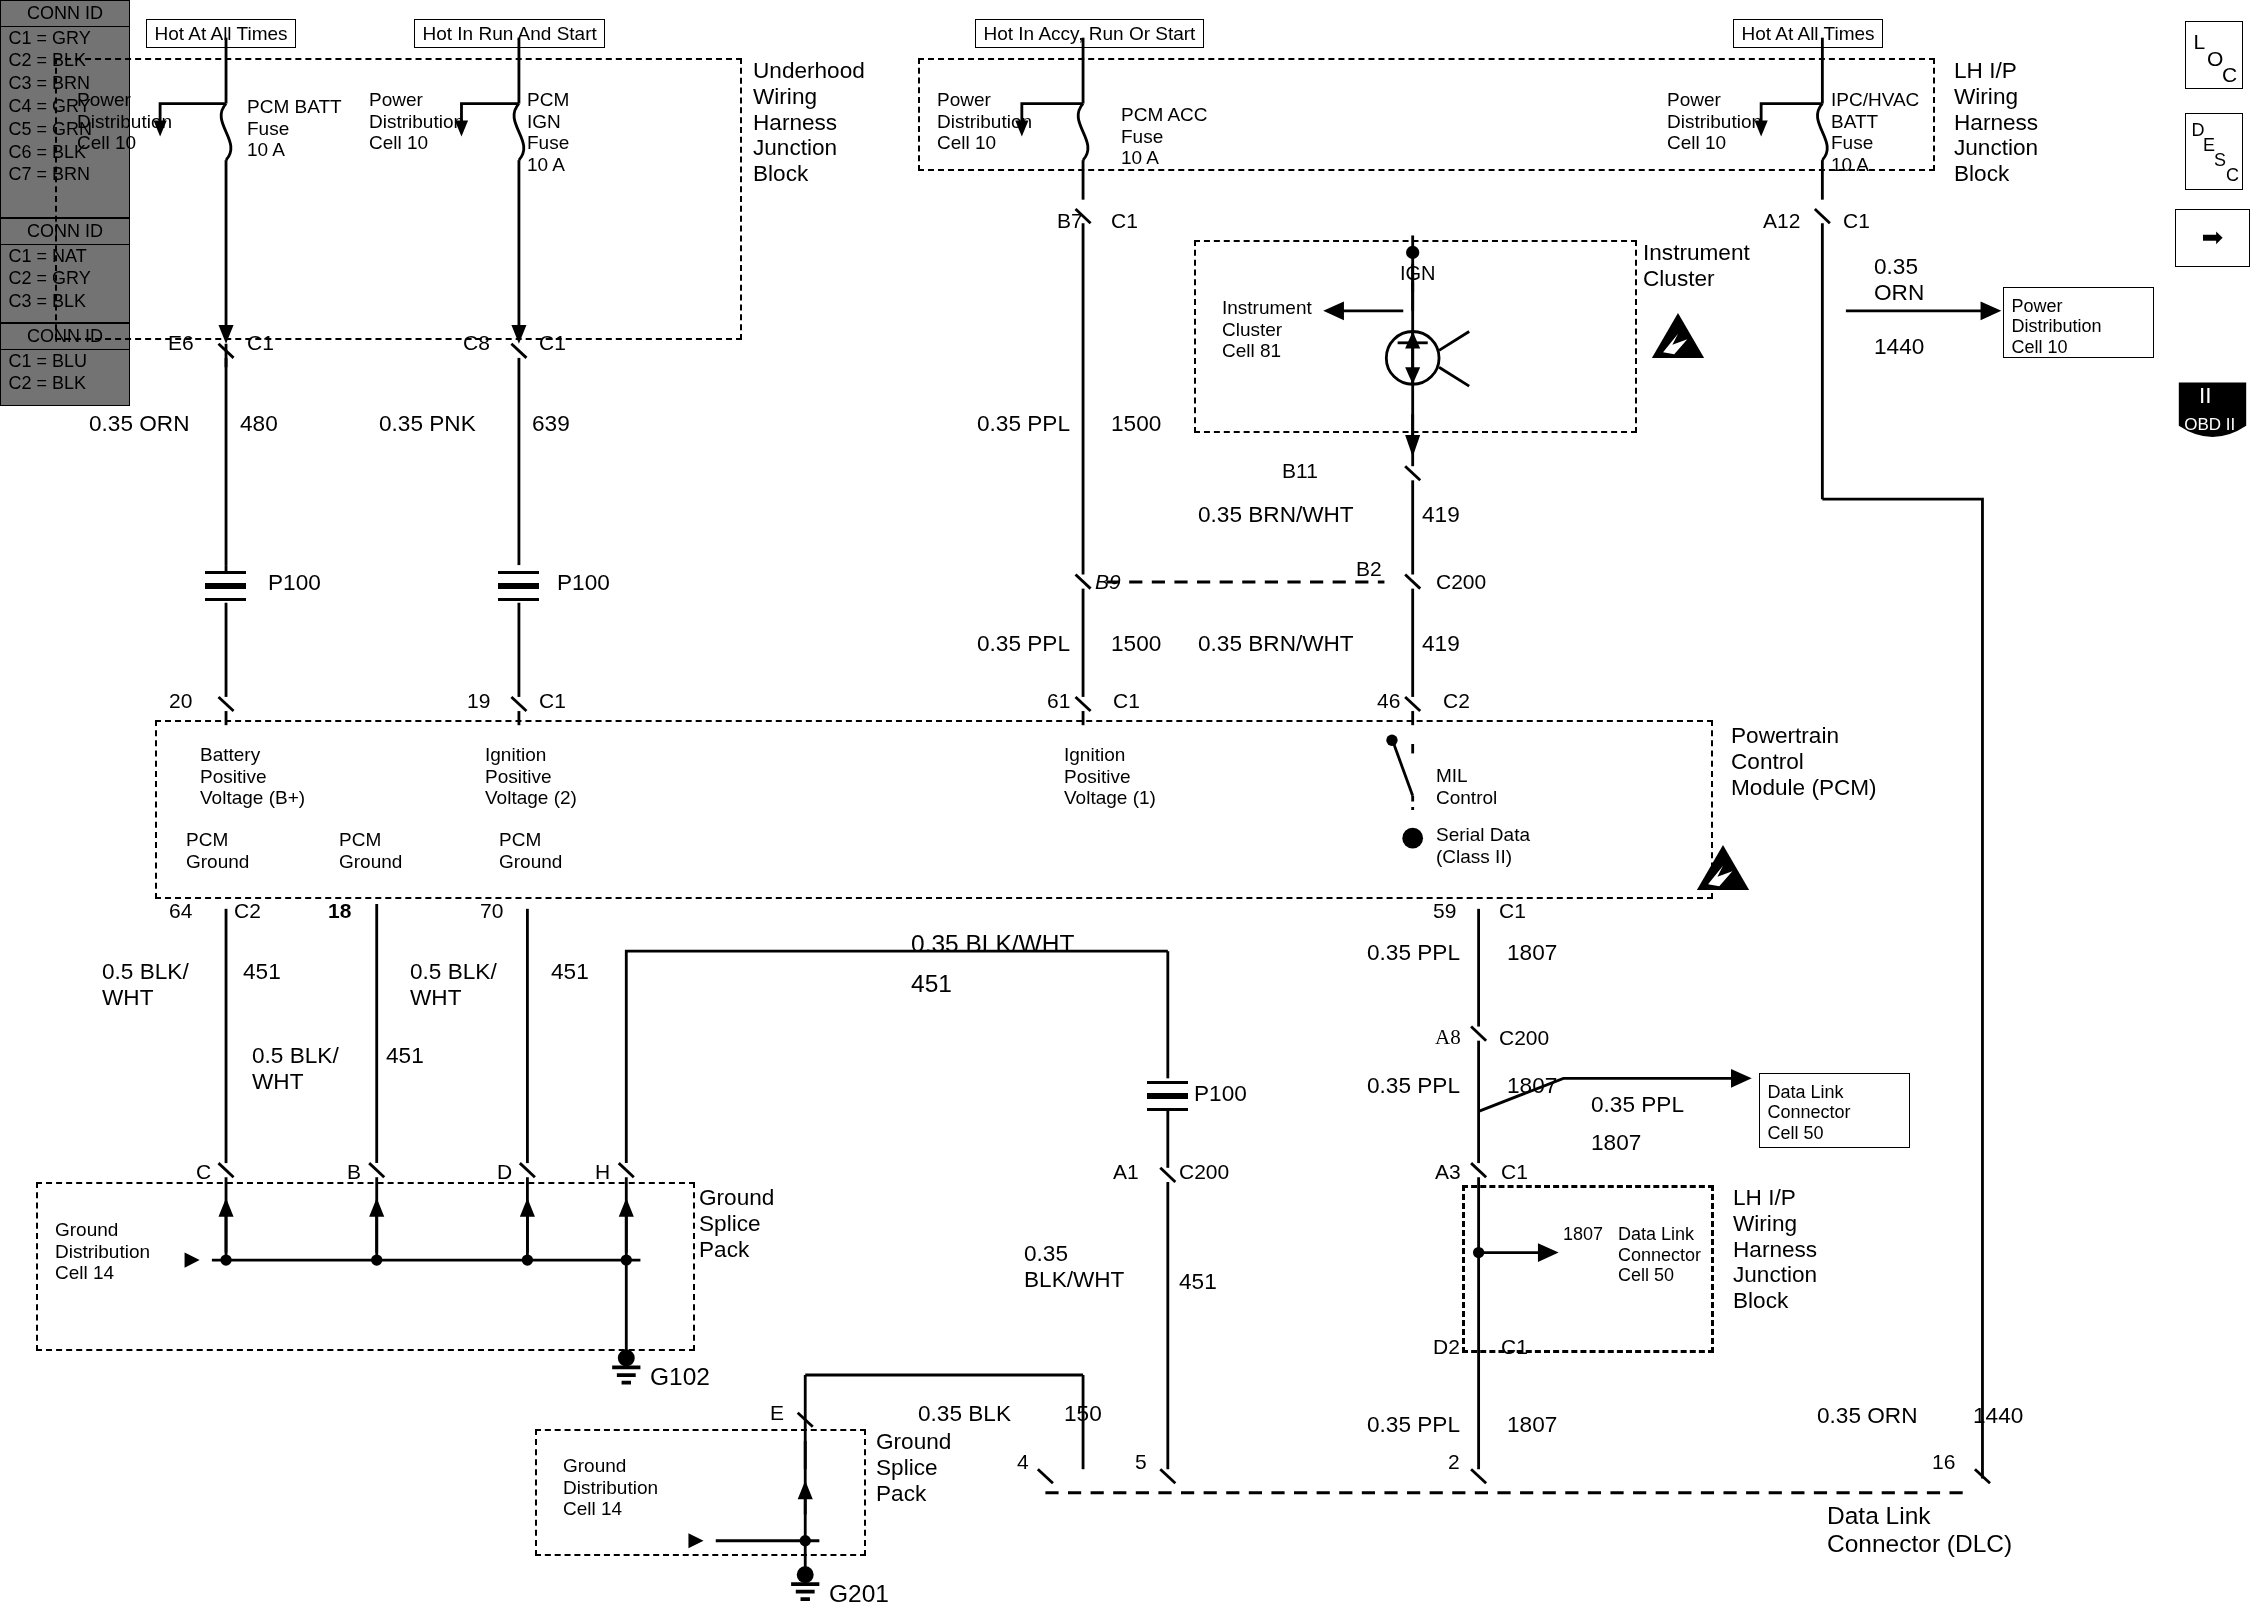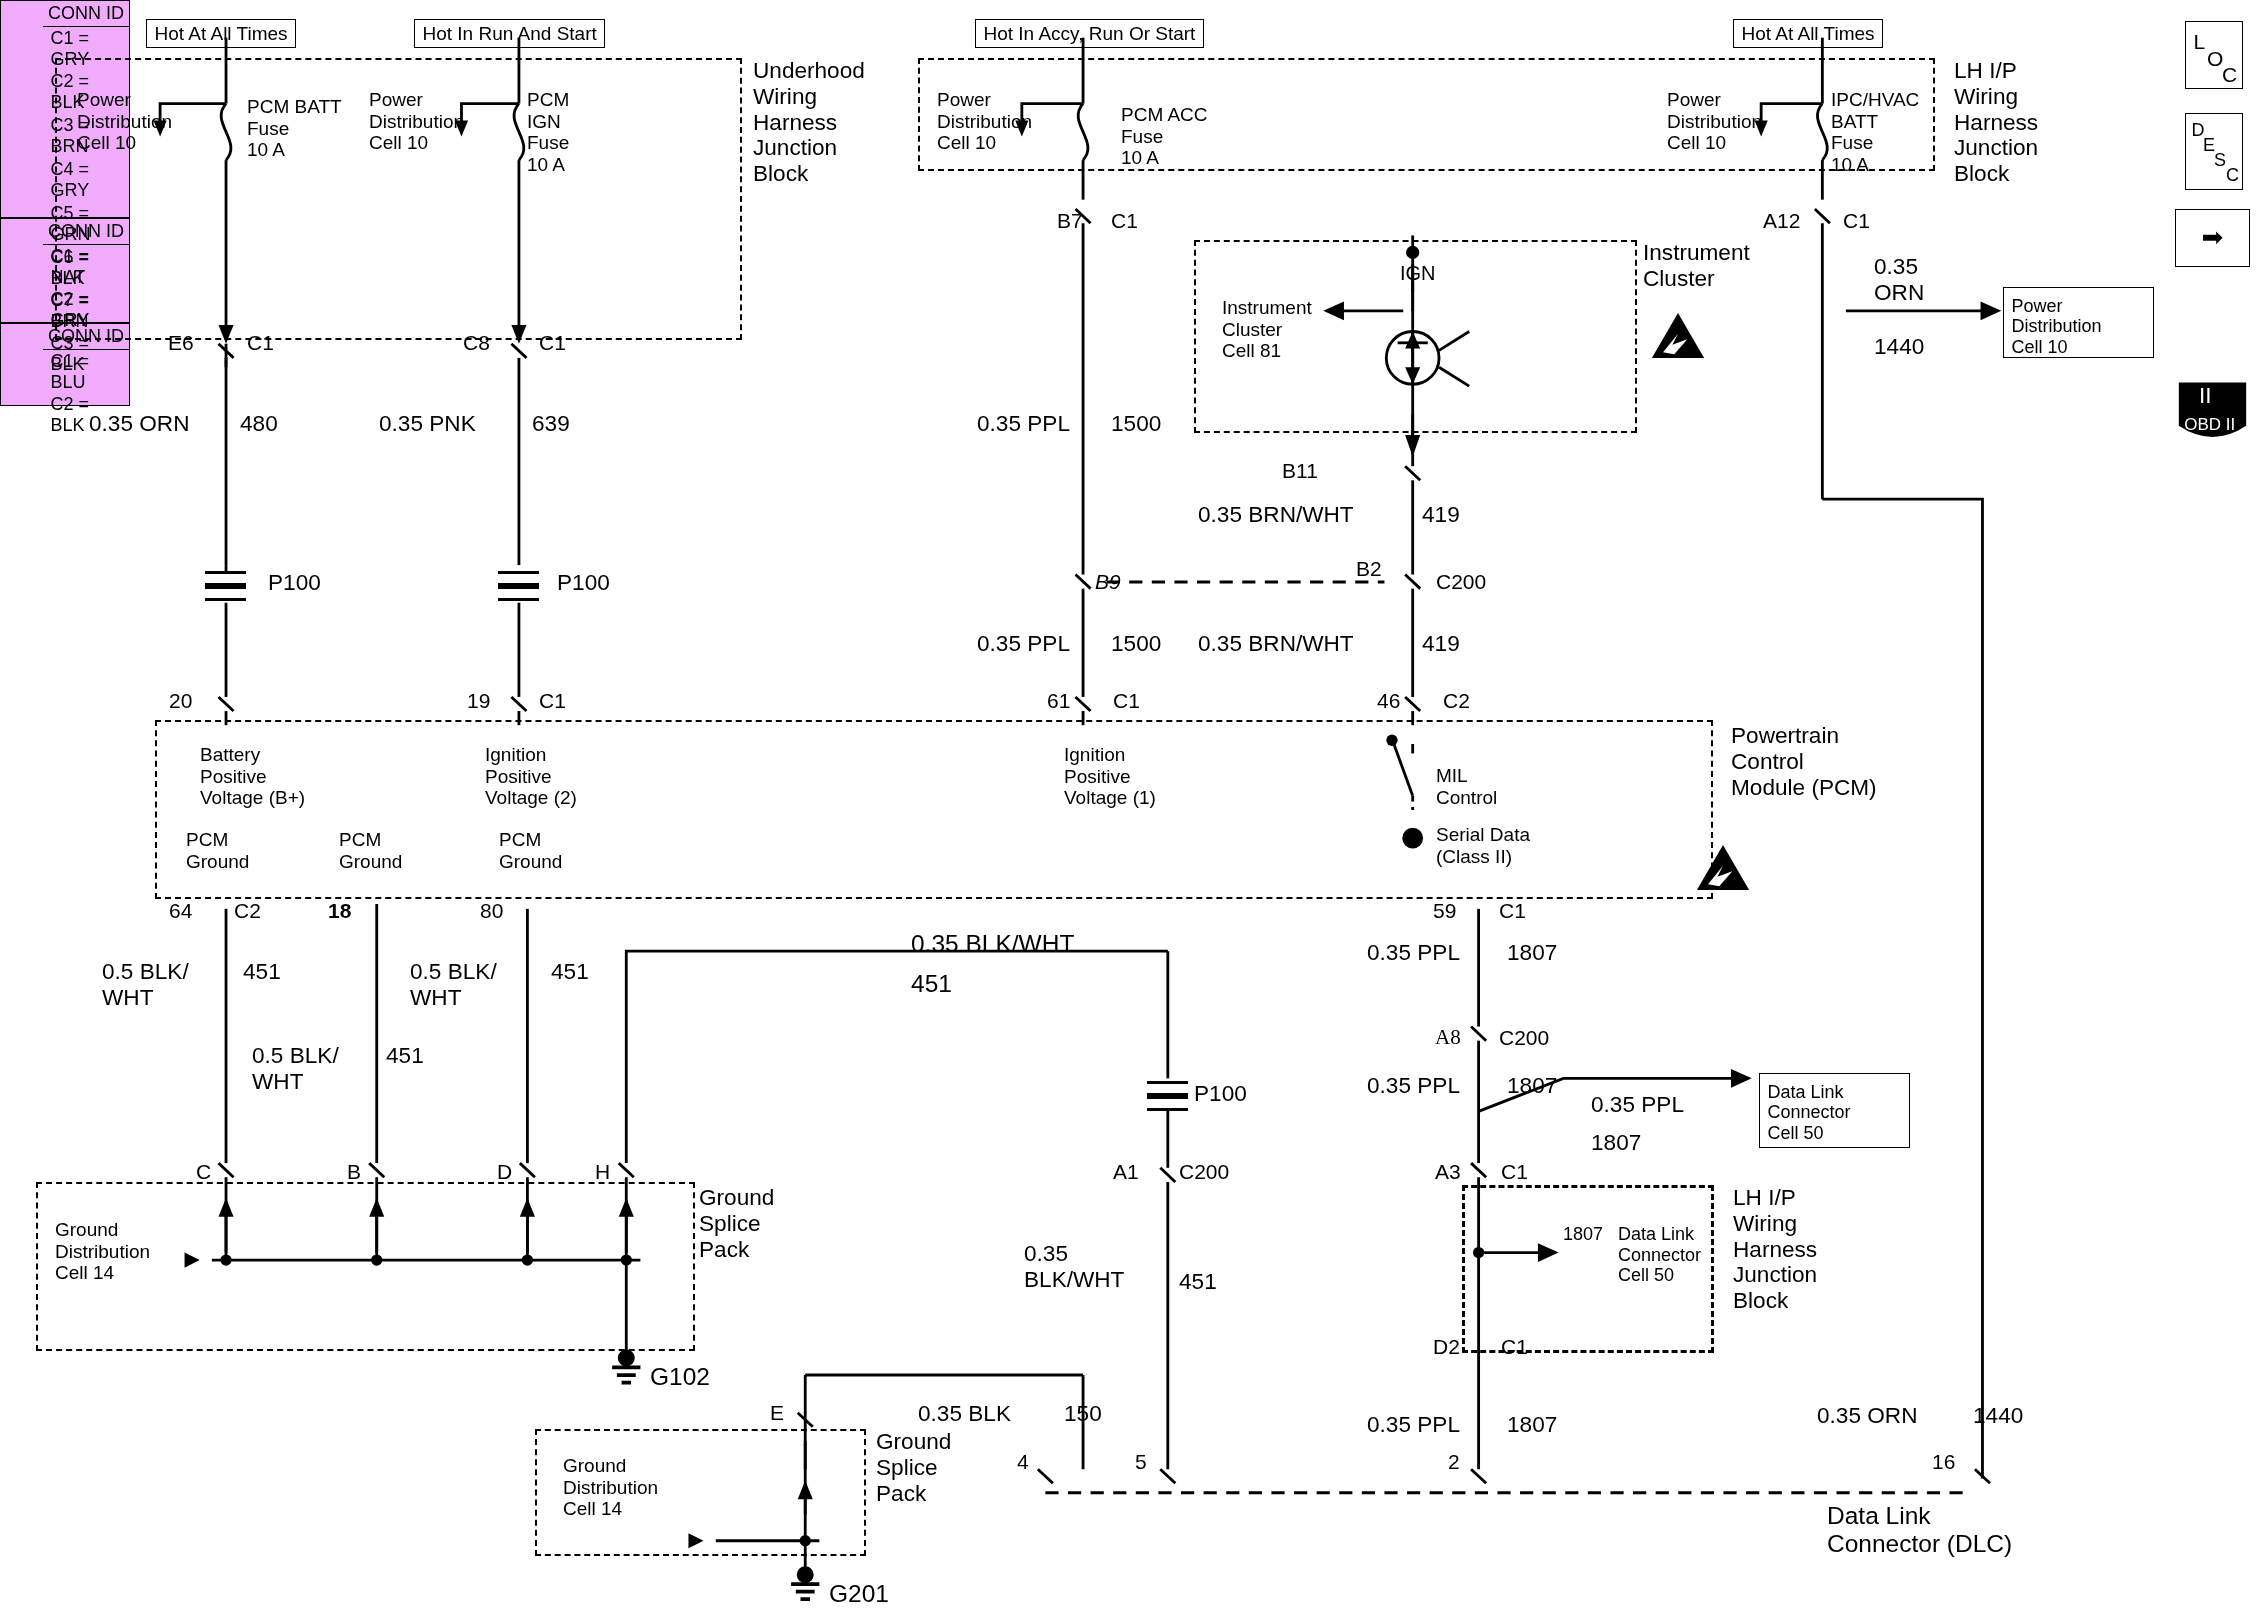--- a/index.html
+++ b/index.html
@@ -11,21 +11,21 @@
   .dash2{position:absolute;border:3.8px dashed #000;box-sizing:border-box;}
   .f18{font-size:17px;}
   .f19{font-size:18px;}
   .f20{font-size:19px;}
   .f21{font-size:20px;}
   .f22{font-size:21px;}
   .f24{font-size:22.6px;}
   .f26{font-size:24.5px;}
   .f28{font-size:26px;}
   .lbl{border:1.9px solid #000;background:#fff;padding:2.8px 7.5px;font-size:19px;}
-  .conn{border:1.9px solid #000;background:#f0abfc;box-sizing:border-box;padding-left:42px;}
+  .conn{border:1.9px solid #000;background:#737373;box-sizing:border-box;}
   .connttl{text-align:center;font-size:18px;border-bottom:1.9px solid #000;padding:1.9px 0;}
   .connrow{font-size:18px;padding:0.9px 7.5px;}
   svg{position:absolute;overflow:visible;}
 </style>
 </head>
 <body>
 
 <div id="sheet">
 
   <div class="t lbl" style="left:146px;top:19px;">Hot At All Times</div>
@@ -361,21 +361,21 @@
   <div class="t f20" style="left:186px;top:829px;">PCM
 Ground</div>
   <div class="t f20" style="left:339px;top:829px;">PCM
 Ground</div>
   <div class="t f20" style="left:499px;top:829px;">PCM
 Ground</div>
 
   <div class="t f22" style="left:169px;top:899px;">64</div>
   <div class="t f22" style="left:234px;top:899px;">C2</div>
   <div class="t f22" style="left:328px;top:899px;font-weight:bold;">18</div>
-  <div class="t f22" style="left:480px;top:899px;">80</div>
+  <div class="t f22" style="left:480px;top:899px;">70</div>
   <div class="t f22" style="left:1433px;top:899px;">59</div>
   <div class="t f22" style="left:1499px;top:899px;">C1</div>
 
   <div class="t f24" style="left:102px;top:959px;">0.5 BLK/
 WHT</div>
   <div class="t f24" style="left:243px;top:959px;">451</div>
   <div class="t f24" style="left:252px;top:1043px;">0.5 BLK/
 WHT</div>
   <div class="t f24" style="left:386px;top:1043px;">451</div>
   <div class="t f24" style="left:410px;top:959px;">0.5 BLK/

